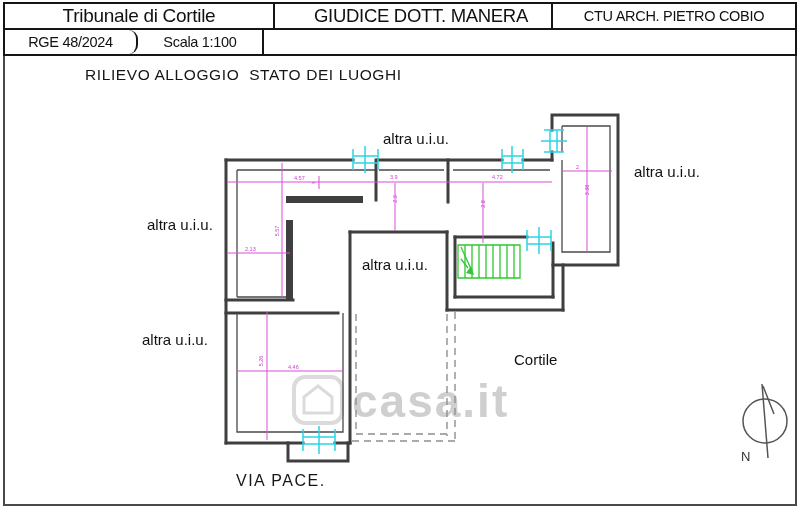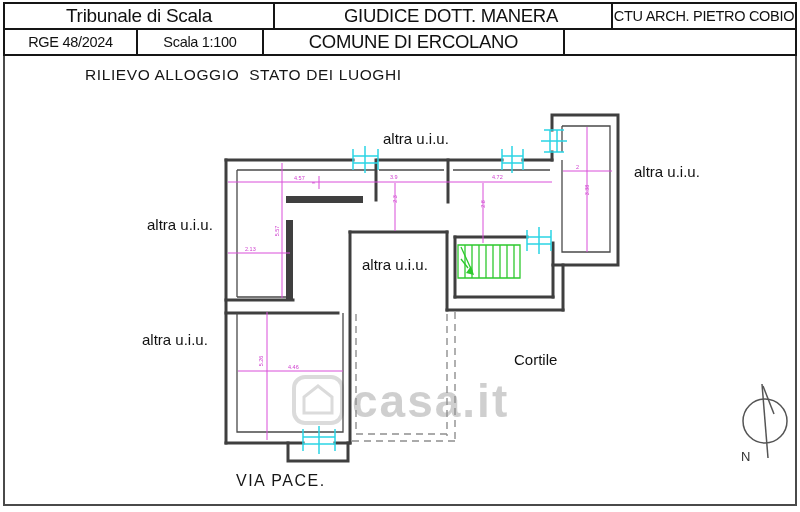--- a/index.html
+++ b/index.html
@@ -11,22 +11,22 @@
   
   .hdr{position:absolute;left:3px;top:2px;width:794px;z-index:3;background:#fff;
        border:2px solid #151515;box-sizing:border-box;}
   .hdr-row{display:flex;height:24px;align-items:stretch;}
   .hdr-row.first{border-bottom:2px solid #151515;}
   .cell{display:flex;align-items:center;justify-content:center;
         white-space:nowrap;overflow:hidden;box-sizing:border-box;letter-spacing:-0.3px;}
   .br{border-right:2px solid #151515;}
   .c-court{width:270px;font-size:19px;}
   .c-judge{flex:1;font-size:18.5px;margin-left:16px;}
-  .c-ctu{width:182px;font-size:14.5px;border-radius:12px;}
-  .c-rge{width:133px;font-size:14.5px;}
+  .c-ctu{width:242px;font-size:14.5px;border-radius:12px;}
+  .c-rge{width:133px;font-size:14.5px;border-radius:9px;}
   .c-scala{width:126px;font-size:14.5px;}
   .c-comune{flex:1;font-size:18.5px;}
   .c-empty{width:230px;}
   
   .frame{position:absolute;left:3px;top:54px;width:794px;height:452px;z-index:2;
          border-left:2px solid #4a4a4a;border-right:2px solid #4a4a4a;
          border-bottom:2px solid #4a4a4a;box-sizing:border-box;pointer-events:none;}
   
   text{font-family:"Liberation Sans",sans-serif;}
   .lbl{font-size:15px;fill:#111;}
@@ -37,28 +37,27 @@
   .dimtext-s{font-size:4px;fill:#cf3ecf;}
   .wm-text{font-size:46px;font-weight:bold;fill:rgba(95,95,95,0.30);letter-spacing:2px;}
 </style>
 </head>
 <body>
 
 <div class="page">
 
   <div class="hdr">
     <div class="hdr-row first">
-      <div class="cell br c-court">Tribunale di Scala</div>
+      <div class="cell br c-court">Tribunale di Cortile</div>
       <div class="cell br c-judge">GIUDICE DOTT. MANERA</div>
       <div class="cell c-ctu">CTU ARCH. PIETRO COBIO</div>
     </div>
     <div class="hdr-row">
       <div class="cell br c-rge">RGE 48/2024</div>
       <div class="cell br c-scala">Scala 1:100</div>
-      <div class="cell br c-comune">COMUNE DI ERCOLANO</div>
       <div class="cell c-empty"></div>
     </div>
   </div>
 
   <div class="frame"></div>
 
   <svg class="plan-svg" width="800" height="512" viewBox="0 0 800 512">
 
     <g>
       <g stroke="rgba(125,125,125,0.28)" fill="none">

